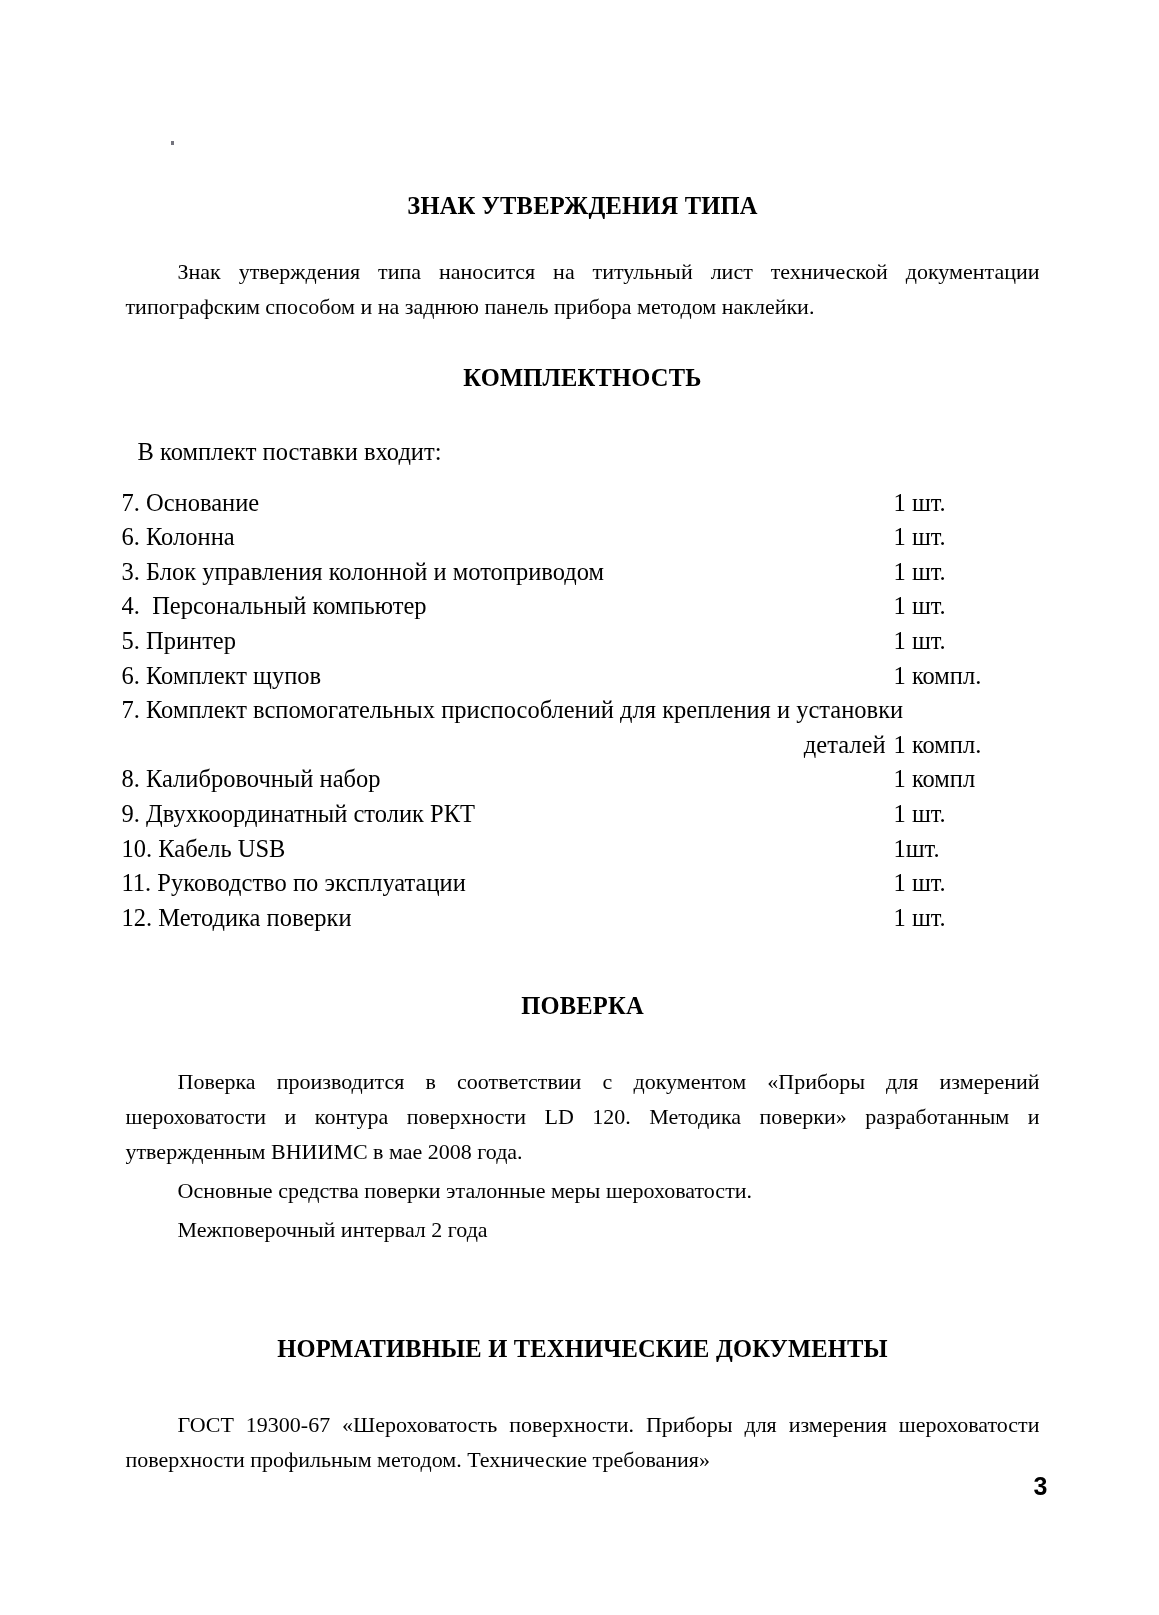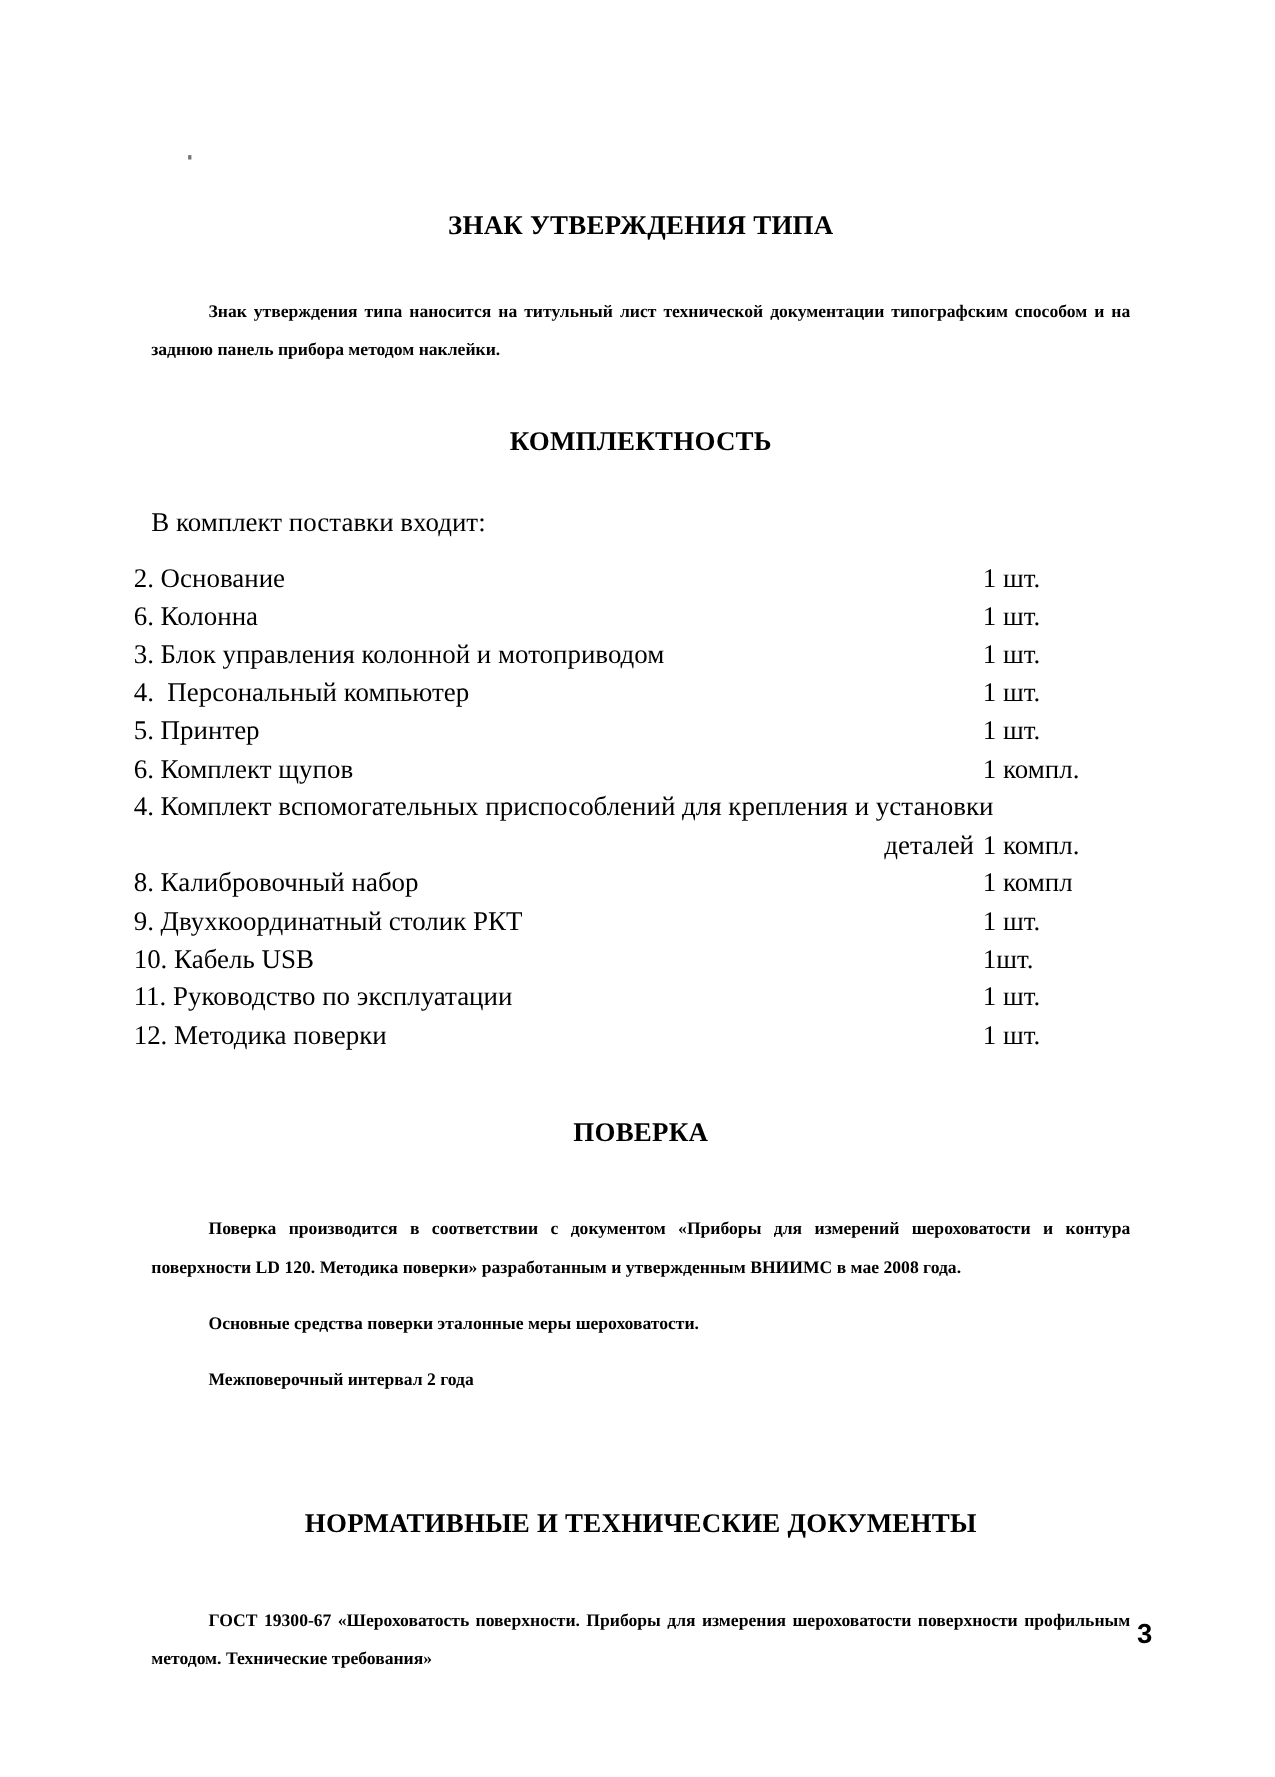--- a/index.html
+++ b/index.html
@@ -34,28 +34,27 @@
     opacity: 0.85;
   }
   h1.heading {
     font-size: 24.5px;
     font-weight: bold;
     text-align: center;
     margin: 0;
     letter-spacing: 0.2px;
   }
   p.para {
-    font-size: 16px;
+    font-size: 22px;
     line-height: 35px;
-    margin: 16px;
+    margin: 4px;
     text-align: justify;
     text-justify: inter-word;
     text-indent: 52px;
     hyphens: none;
-    font-weight: bold;
   }
   p.para.nojust { text-align: left; }
 
   
   .blk-title-znak { padding-top: 192px; }
   .blk-znak-body  { padding-top: 30px; }
   .blk-komplekt   { padding-top: 36px; }
   .blk-list       { padding-top: 27px; }
   .blk-poverka-h  { padding-top: 57px; }
   .blk-poverka-b  { padding-top: 40px; }
@@ -127,21 +126,21 @@
 
     <div class="blk-komplekt">
       <h1 class="heading">КОМПЛЕКТНОСТЬ</h1>
     </div>
 
     <div class="blk-list">
       <p class="kit-intro">В комплект поставки входит:</p>
 
       <ul class="kit-list">
         <li class="kit-row">
-          <span class="kit-name">2. Основание</span>
+          <span class="kit-name">7. Основание</span>
           <span class="kit-qty">1 шт.</span>
         </li>
         <li class="kit-row">
           <span class="kit-name">6. Колонна</span>
           <span class="kit-qty">1 шт.</span>
         </li>
         <li class="kit-row">
           <span class="kit-name">3. Блок управления колонной и мотоприводом</span>
           <span class="kit-qty">1 шт.</span>
         </li>
@@ -152,21 +151,21 @@
         <li class="kit-row">
           <span class="kit-name">5. Принтер</span>
           <span class="kit-qty">1 шт.</span>
         </li>
         <li class="kit-row">
           <span class="kit-name">6. Комплект щупов</span>
           <span class="kit-qty">1 компл.</span>
         </li>
 
         <li class="kit-row wrapped">
-          <span class="kit-name">4. Комплект вспомогательных приспособлений для крепления и установки</span>
+          <span class="kit-name">7. Комплект вспомогательных приспособлений для крепления и установки</span>
         </li>
         <li class="kit-cont">
           <span class="kit-name">деталей</span>
           <span class="kit-qty">1 компл.</span>
         </li>
 
         <li class="kit-row">
           <span class="kit-name">8. Калибровочный набор</span>
           <span class="kit-qty">1 компл</span>
         </li>

